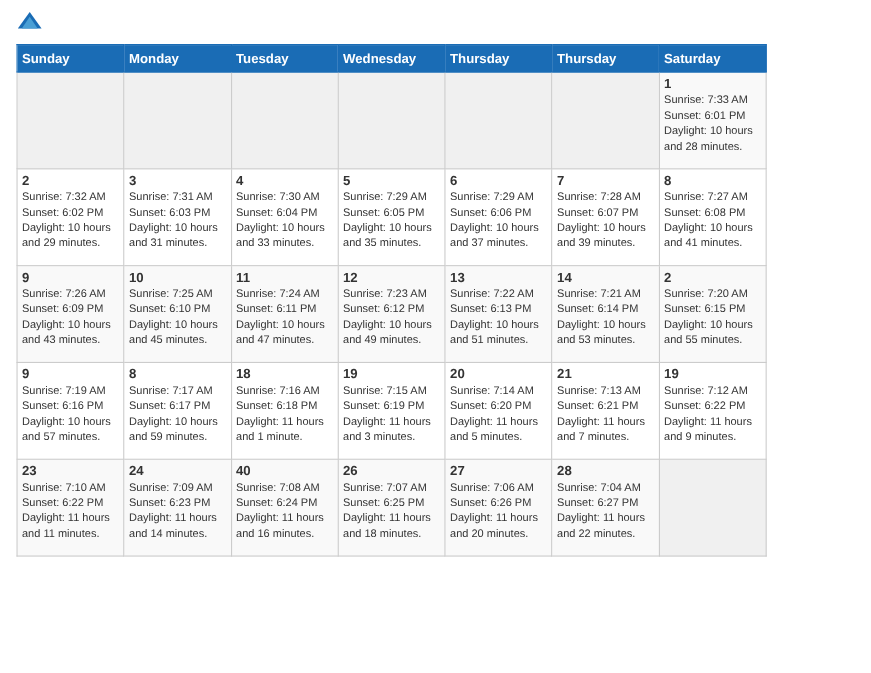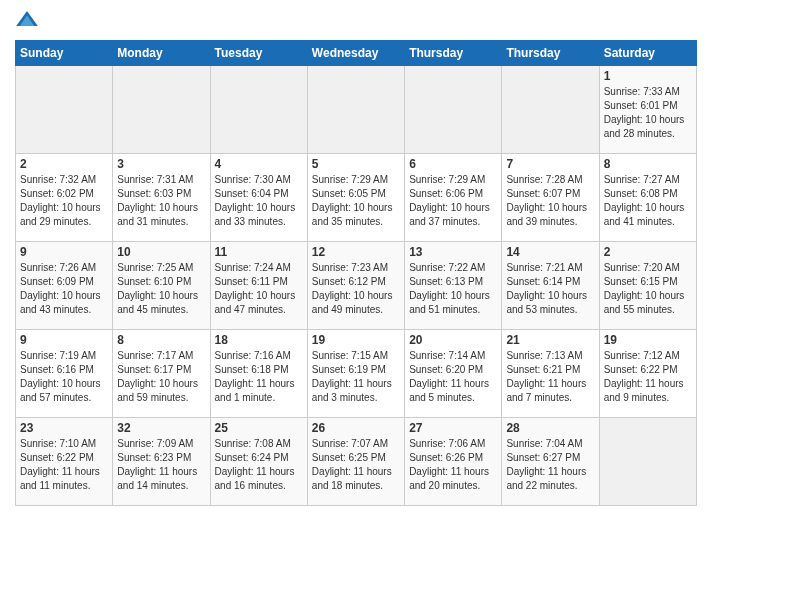--- a/index.html
+++ b/index.html
@@ -230,25 +230,25 @@
             <span class="day-number">19</span>
             <div class="day-info">Sunrise: 7:12 AM<br>Sunset: 6:22 PM<br>Daylight: 11 hours<br>and 9 minutes.</div>
           </td>
         </tr>
         <tr>
           <td>
             <span class="day-number">23</span>
             <div class="day-info">Sunrise: 7:10 AM<br>Sunset: 6:22 PM<br>Daylight: 11 hours<br>and 11 minutes.</div>
           </td>
           <td>
-            <span class="day-number">32</span>
+            <span class="day-number">24</span>
             <div class="day-info">Sunrise: 7:09 AM<br>Sunset: 6:23 PM<br>Daylight: 11 hours<br>and 14 minutes.</div>
           </td>
           <td>
-            <span class="day-number">25</span>
+            <span class="day-number">40</span>
             <div class="day-info">Sunrise: 7:08 AM<br>Sunset: 6:24 PM<br>Daylight: 11 hours<br>and 16 minutes.</div>
           </td>
           <td>
             <span class="day-number">26</span>
             <div class="day-info">Sunrise: 7:07 AM<br>Sunset: 6:25 PM<br>Daylight: 11 hours<br>and 18 minutes.</div>
           </td>
           <td>
             <span class="day-number">27</span>
             <div class="day-info">Sunrise: 7:06 AM<br>Sunset: 6:26 PM<br>Daylight: 11 hours<br>and 20 minutes.</div>
           </td>

